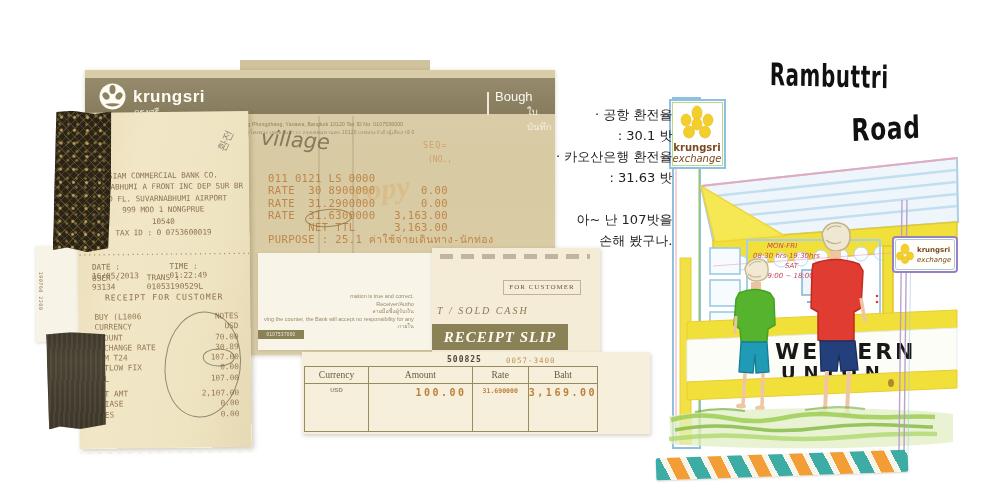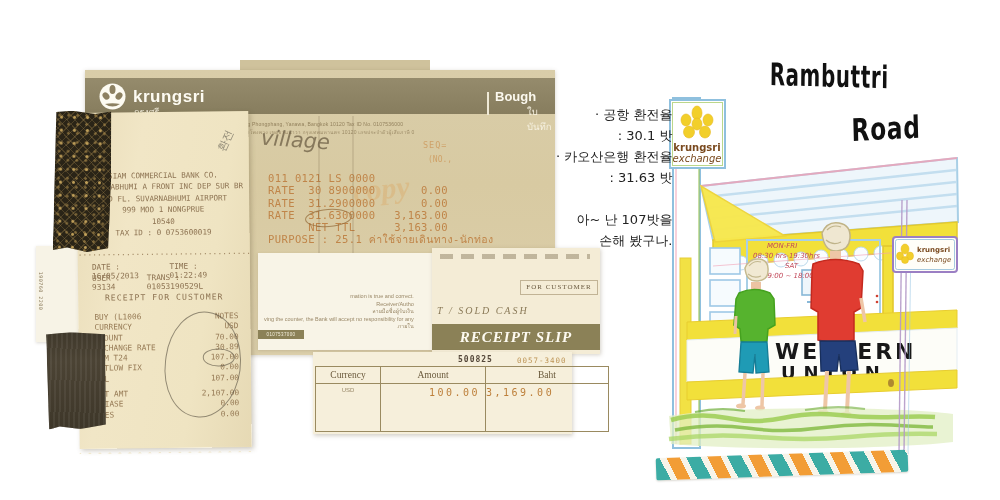--- a/index.html
+++ b/index.html
@@ -14,21 +14,21 @@
   .paper{box-shadow:0 1px 4px rgba(90,75,45,.25);}
   #memo-tab{left:240px;top:60px;width:190px;height:16px;background:#cfc29c;}
   #memo{left:85px;top:70px;width:470px;height:285px;
         background:linear-gradient(180deg,#d9cda9 0%,#d8caa2 40%,#dccfab 100%);}
   #memo-band{left:0;top:8px;width:470px;height:36px;
         background:linear-gradient(#958b6c,#877d5e);}
   #memo-brand{left:48px;top:9px;font-size:17px;font-weight:bold;color:#fdfbf2;letter-spacing:.5px;}
   #memo-brand-th{left:49px;top:27px;font-size:9px;color:#f4efdf;}
   #memo-tagline{left:11px;top:37px;font-size:4.5px;color:rgba(255,255,250,.85);white-space:nowrap;}
   #memo-divider{left:402px;top:14px;width:2px;height:23px;background:#efe9d6;}
-  #memo-bough{left:410px;top:11px;font-size:13px;font-weight:bold;color:#fbf8ee;}
+  #memo-bough{left:410px;top:11px;font-size:13px;font-weight:normal;color:#fbf8ee;}
   #memo-bough-th{left:410px;top:26px;font-size:9.5px;color:#f6f1e0;margin-left:32px;}
   .memo-addr{font-size:5px;color:#92805c;white-space:nowrap;letter-spacing:.2px;}
   #memo-village{left:176px;top:58px;font-size:21px;font-style:italic;color:rgba(112,98,72,.78);
         transform:rotate(4deg);font-family:"DejaVu Sans",sans-serif;}
   #memo-seq{left:338px;top:70px;font-size:8.5px;color:#cfa269;letter-spacing:1px;}
   #memo-no{left:343px;top:85px;font-size:8px;color:#cfa269;}
   #memo-watermark{left:268px;top:102px;font-size:30px;font-style:italic;font-weight:bold;
         color:rgba(222,142,52,.22);transform:rotate(-6deg);}
   #memo-lines{left:183px;top:102px;width:180px;font-size:10.5px;line-height:12.3px;
         color:#c08549;letter-spacing:.4px;}
@@ -41,36 +41,36 @@
   #white-panel{left:258px;top:253px;width:174px;height:97px;background:#f8f4e7;
         box-shadow:0 1px 3px rgba(90,75,45,.18);}
   #fine-print{left:6px;top:40px;font-size:5.5px;line-height:7.5px;color:#9a8868;}
   #olive-chip{left:258px;top:330px;width:46px;height:9px;background:#8b8157;color:#f4efdd;
         font-size:4.5px;line-height:9px;text-align:center;letter-spacing:.4px;}
 
   #slip-upper{left:432px;top:248px;width:168px;height:106px;background:#f4ecd6;
         box-shadow:1px 1px 4px rgba(90,75,45,.25);}
   #slip-smudge{left:8px;top:6px;width:150px;height:5px;
         background:repeating-linear-gradient(90deg,rgba(115,100,70,.4) 0 13px,transparent 13px 21px);}
-  #for-customer{left:88px;top:32px;width:76px;height:13px;border:1px solid rgba(130,110,70,.45);
+  #for-customer{left:71px;top:32px;width:76px;height:13px;border:1px solid rgba(130,110,70,.45);
         font-size:7px;line-height:13px;text-align:center;color:#6a5a40;letter-spacing:1px;}
   #sold-cash{left:5px;top:57px;font-size:10px;color:#8a7a58;letter-spacing:2px;font-style:italic;}
-  #slip-band{left:0;top:76px;width:168px;height:26px;background:#8b8157;
+  #slip-band{left:0;top:76px;width:136px;height:26px;background:#8b8157;
         color:#fdfaf0;font-size:15px;font-style:italic;font-weight:bold;
         text-align:center;line-height:26px;letter-spacing:1px;}
-  #slip-lower{left:313px;top:352px;width:259px;height:82px;background:#f6efdb;
+  #slip-lower{left:302px;top:352px;width:348px;height:82px;background:#f6efdb;
         box-shadow:1px 2px 4px rgba(90,75,45,.25);}
   #serial1{left:145px;top:3px;font-size:8px;font-weight:bold;color:#55483a;letter-spacing:1px;}
   #serial2{left:204px;top:4px;font-size:7.5px;color:#bd9455;letter-spacing:1px;}
   #slip-table{left:2px;top:14px;width:292px;height:64px;border:1px solid #9a8a60;display:flex;}
   .tcol{border-left:1px solid #9a8a60;display:flex;flex-direction:column;}
   .tcol:first-child{border-left:none;}
   .th{height:16px;border-bottom:1px solid #9a8a60;font-family:"Liberation Serif",serif;
       font-size:9.5px;line-height:16px;text-align:center;color:#6a5a3c;}
-  .td{flex:1;padding-top:3px;color:#bd7f3a;}
+  .td{flex:1;padding-top:3px;color:#bd7f3a;font-weight:bold;}
 
   #thermal{left:78px;top:112px;width:172px;height:336px;transform:rotate(-0.6deg);
         background:linear-gradient(100deg,#e9dcb8,#f1e6c6 30%,#efe4c2 70%,#e6d9b4);
         box-shadow:2px 2px 5px rgba(90,75,45,.3);}
   #thermal:after{content:"";position:absolute;bottom:-5px;left:0;width:100%;height:6px;
         background:linear-gradient(45deg,#efe4c2 4px,transparent 0),
                    linear-gradient(-45deg,#efe4c2 4px,transparent 0);
         background-size:10px 10px;background-repeat:repeat-x;}
   #pencil-note{left:138px;top:22px;font-size:11px;color:rgba(120,115,100,.8);
         transform:rotate(-65deg);}
@@ -193,20 +193,24 @@
     <div class="abs mono" id="serial2">0057-3400</div>
     <div class="abs" id="slip-table">
       <div class="tcol" style="width:64px">
         <div class="th">Currency</div>
         <div class="td" style="font-size:6px;text-align:center;color:#9a8a6a">USD</div>
       </div>
       <div class="tcol" style="width:104px">
         <div class="th">Amount</div>
         <div class="td mono" style="font-size:10px;letter-spacing:2.5px;text-align:right;padding-right:5px">100.00</div>
       </div>
+      <div class="tcol" style="width:56px">
+        <div class="th">Rate</div>
+        <div class="td mono" style="font-size:6.5px;text-align:center">31.690000</div>
+      </div>
       <div class="tcol" style="flex:1">
         <div class="th">Baht</div>
         <div class="td mono" style="font-size:10px;letter-spacing:2.5px;">3,169.00</div>
       </div>
     </div>
   </div>
 
   <div class="abs" id="thermal">
     <div class="abs" id="pencil-note">환전</div>
     <div class="abs mono pre" id="thermal-header">SIAM COMMERCIAL BANK CO.

